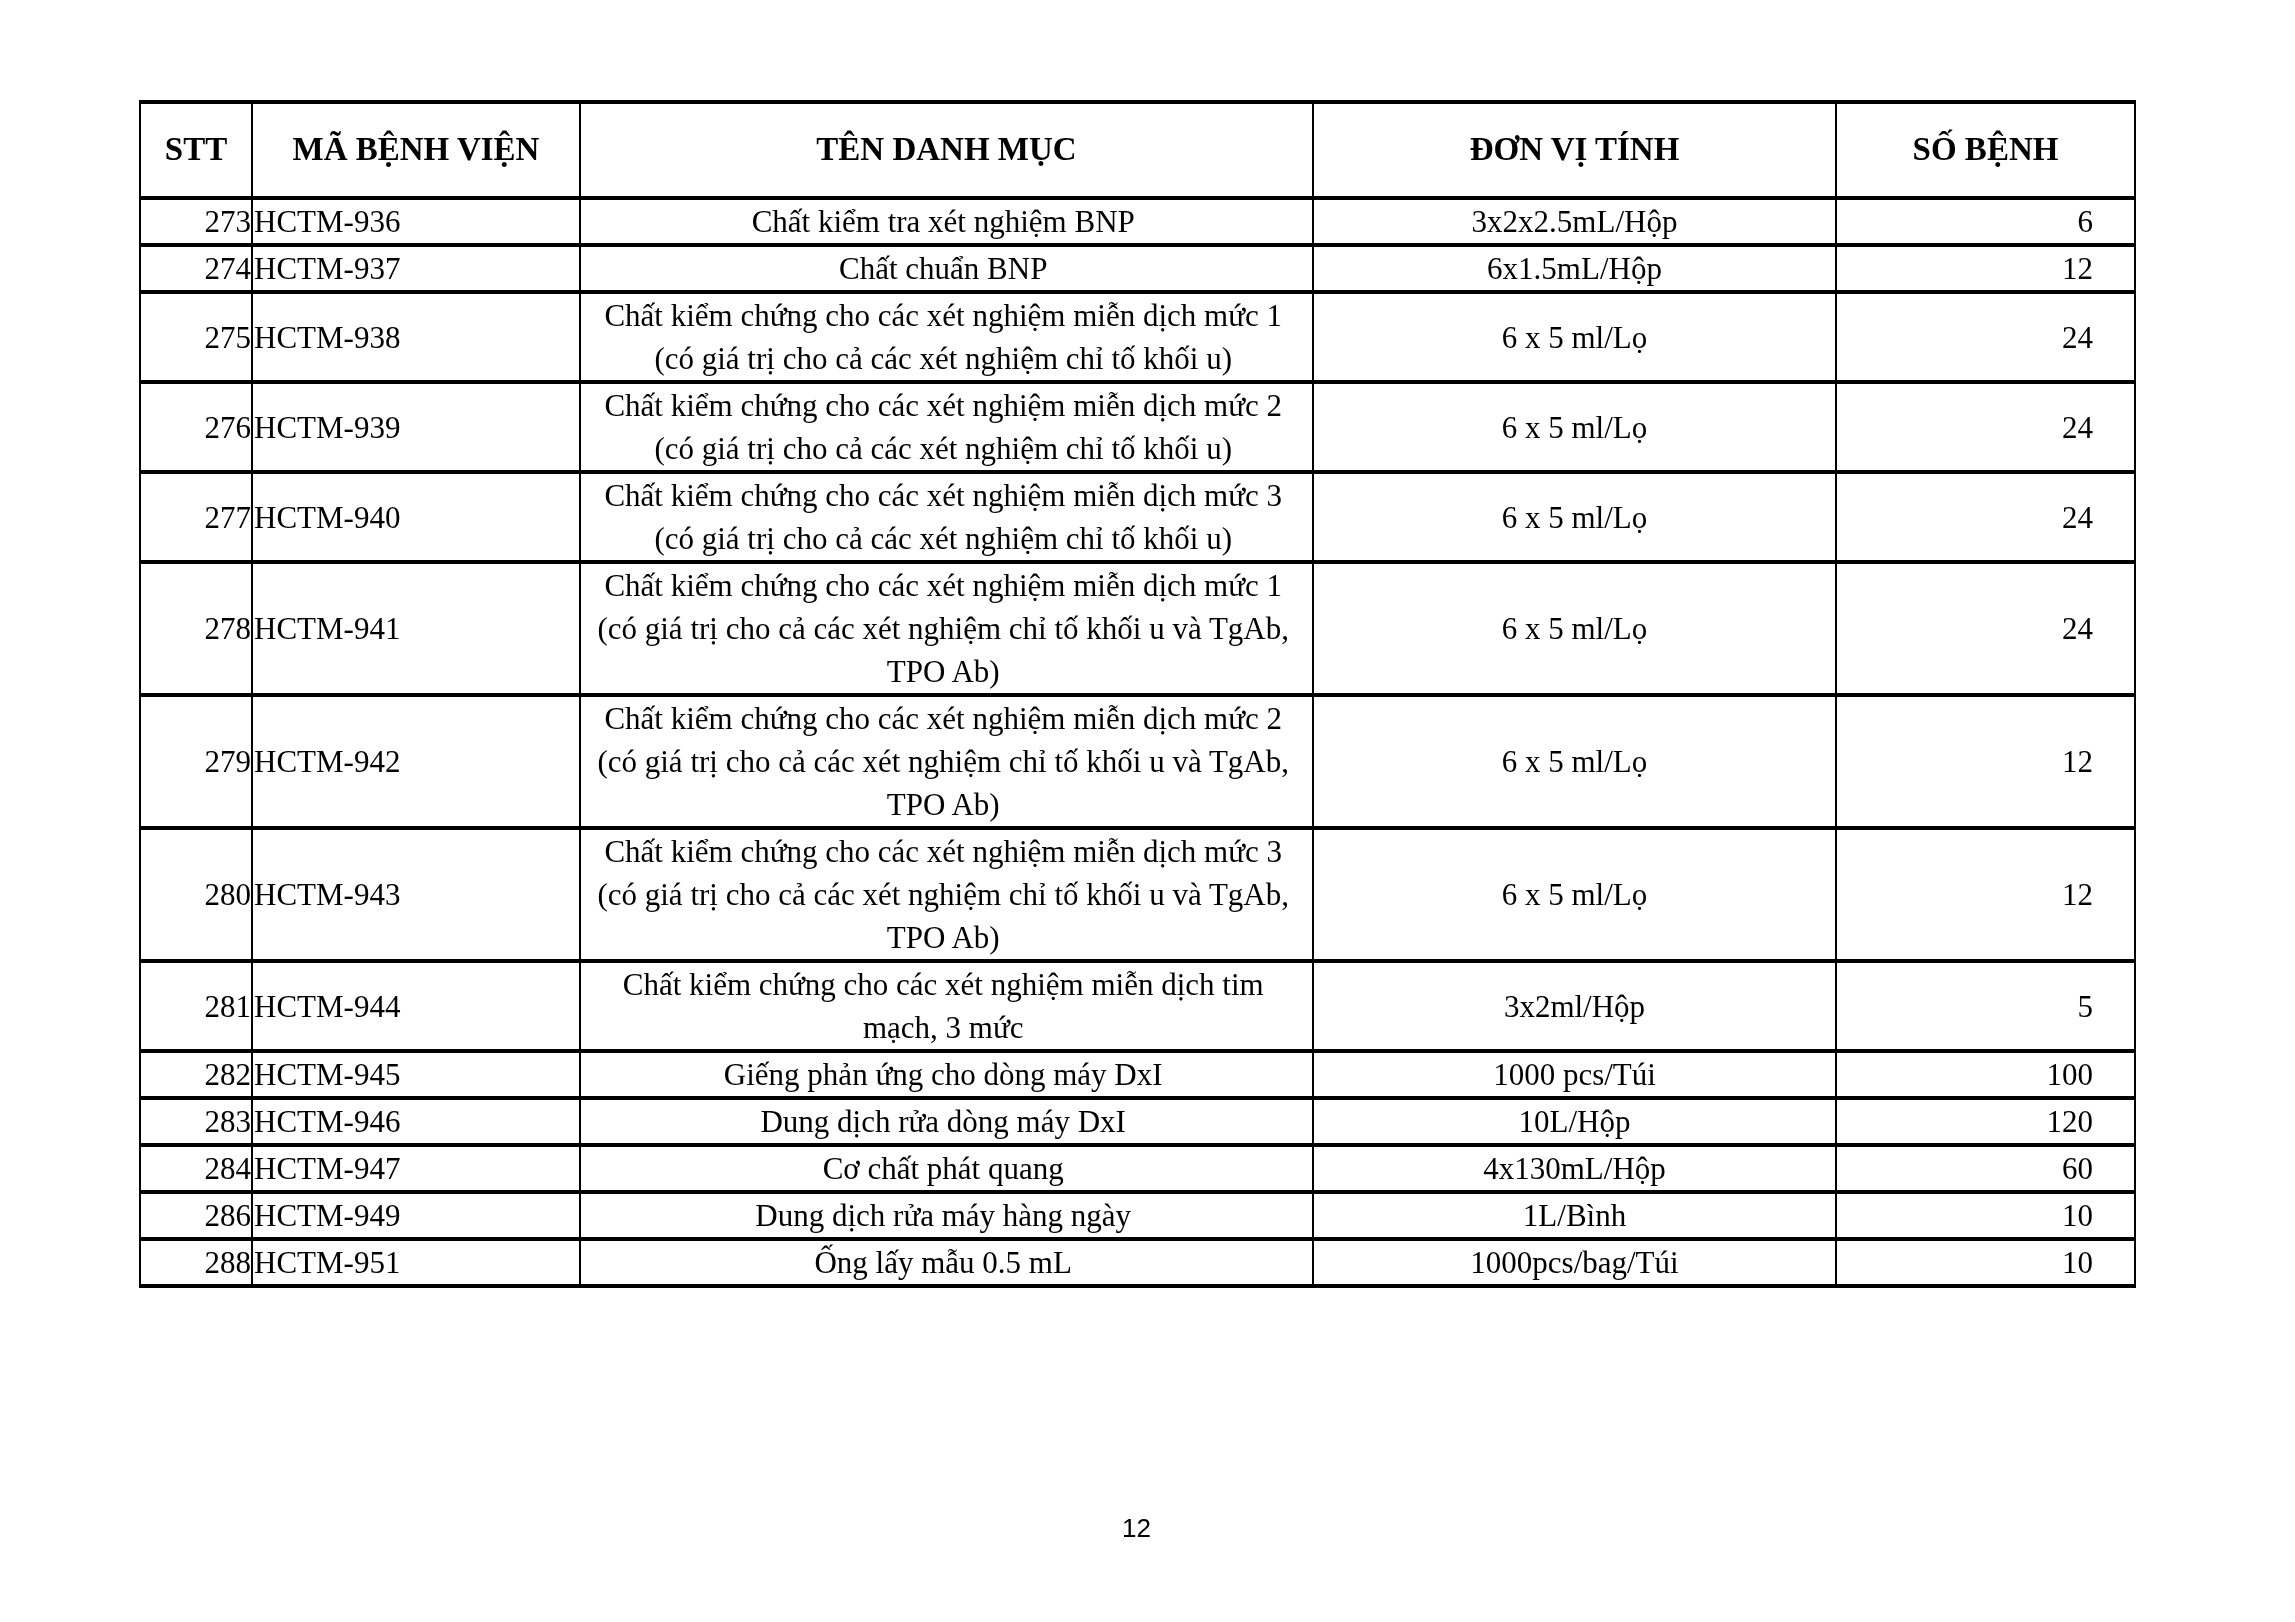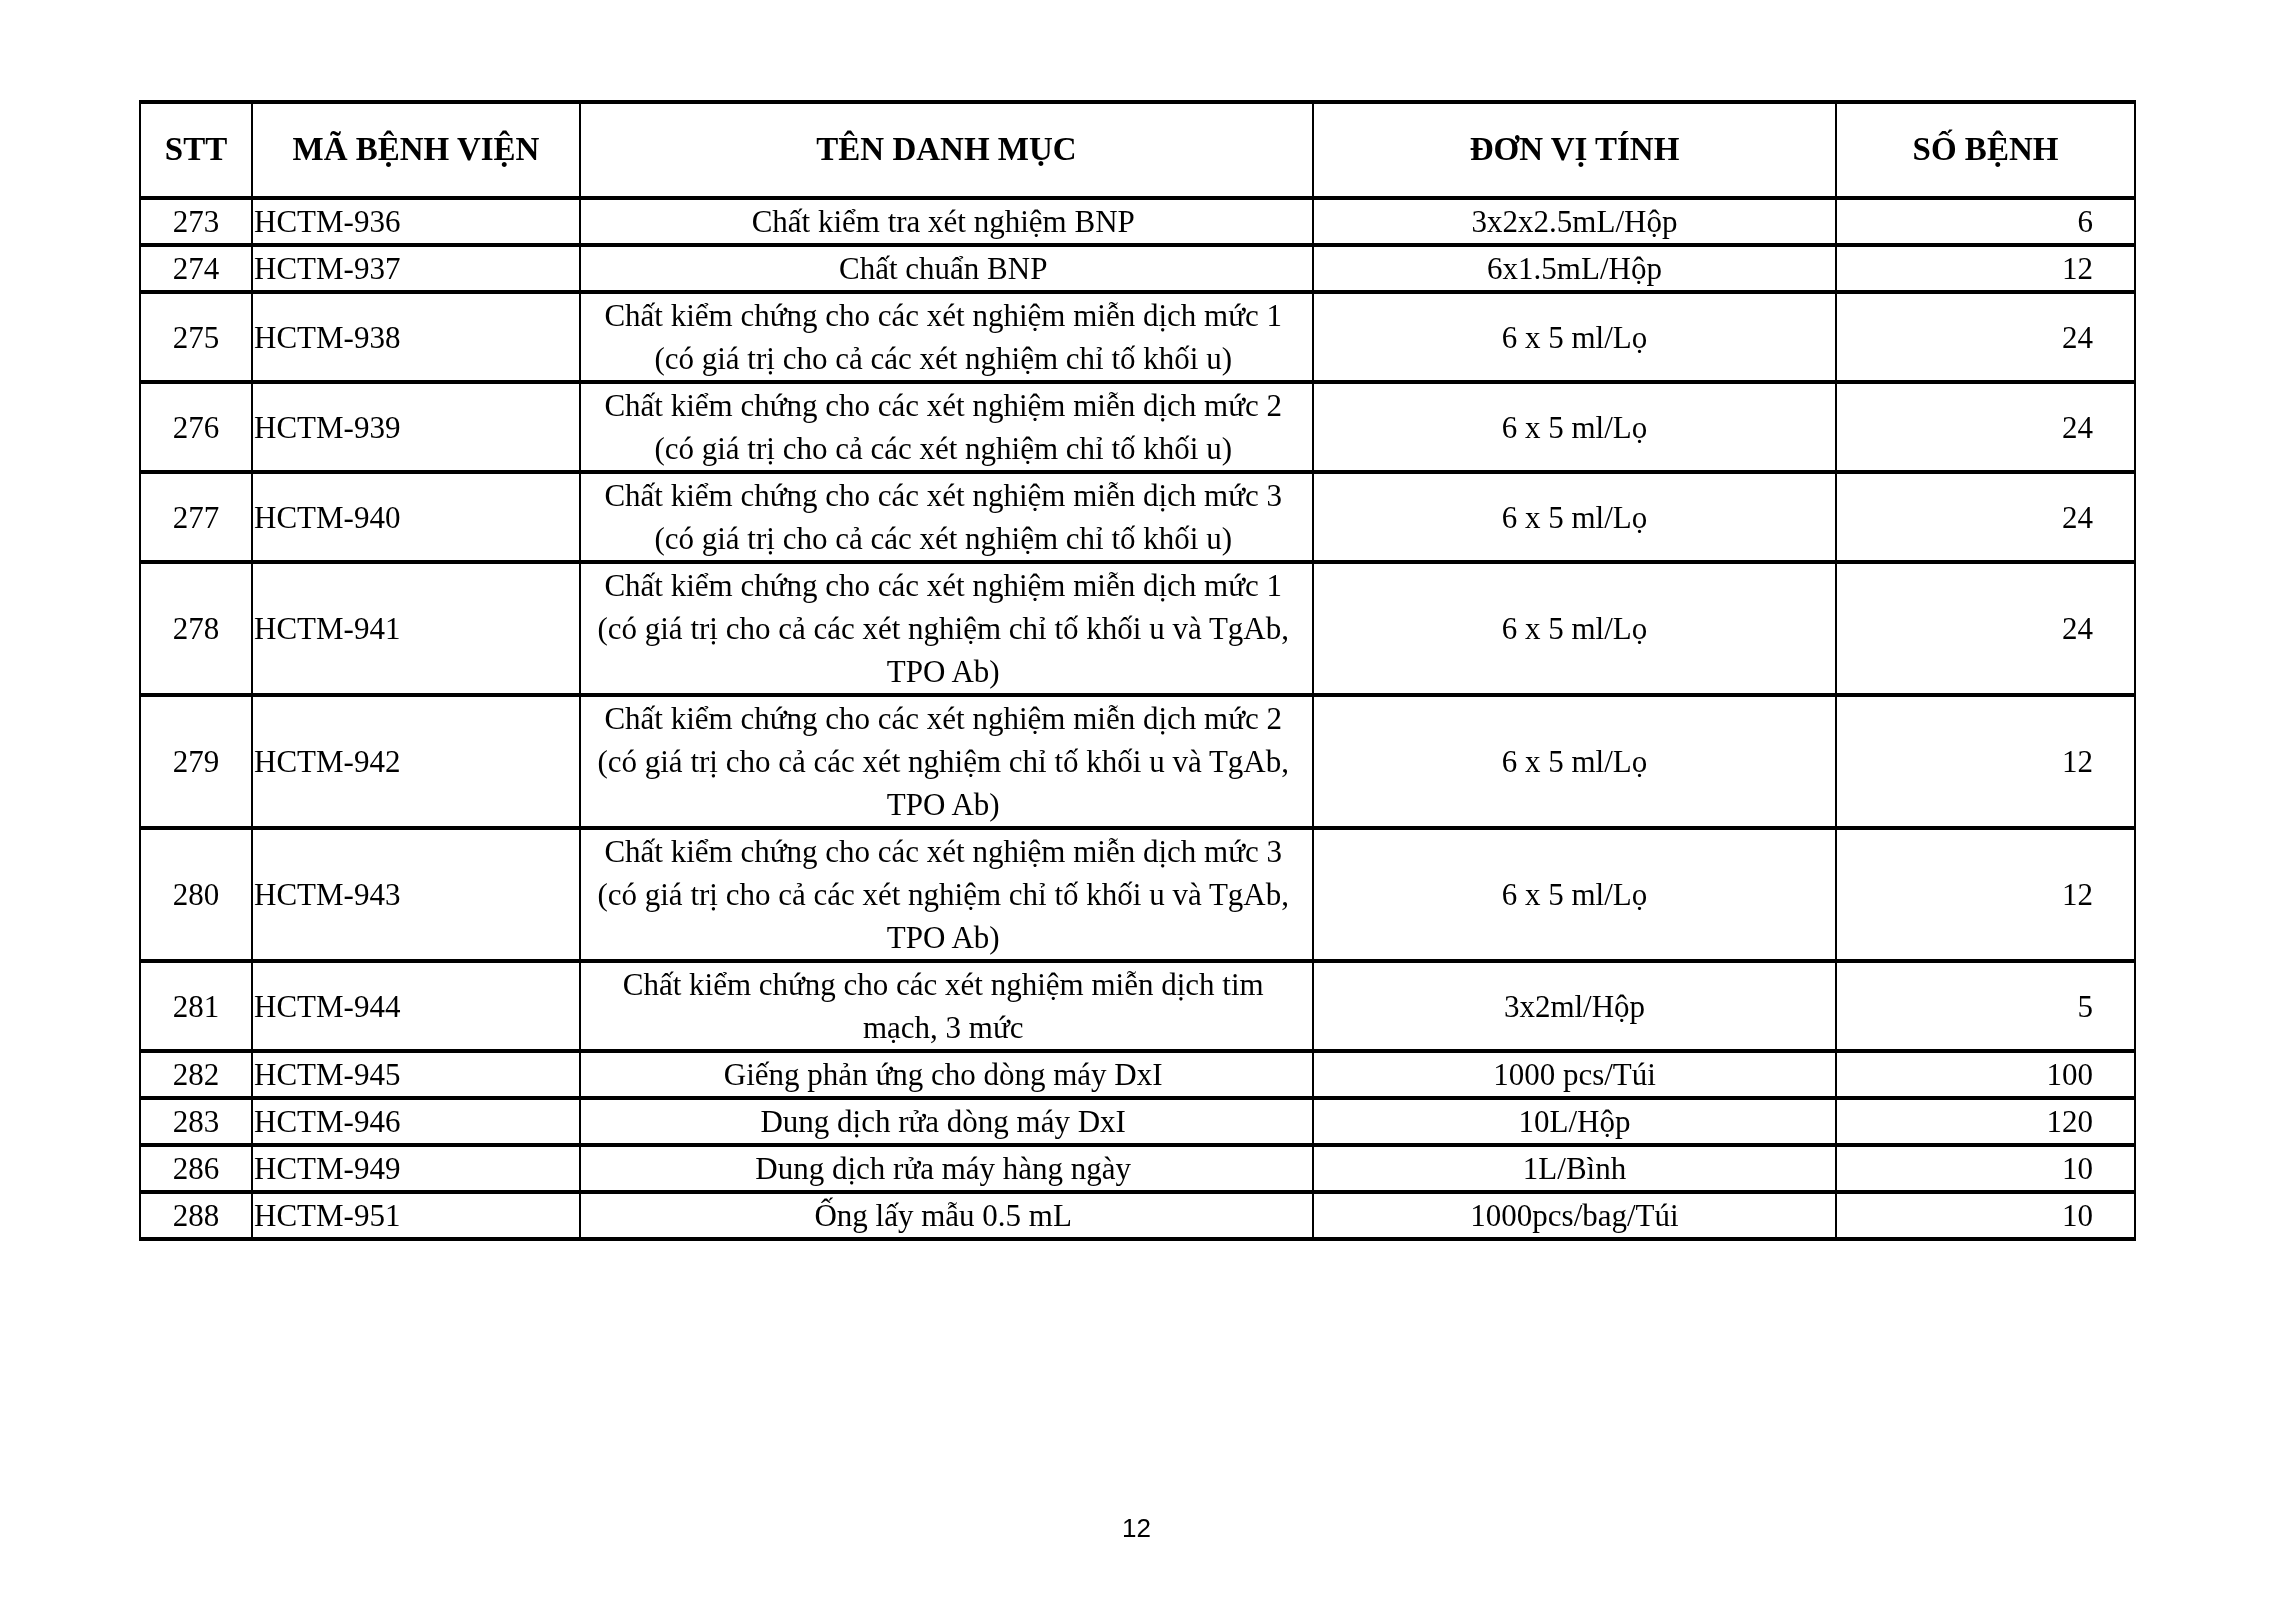--- a/index.html
+++ b/index.html
@@ -40,21 +40,21 @@
     text-align: center;
     vertical-align: middle;
     line-height: 1.2;
   }
   table.inv td {
     font-size: 31px;
     line-height: 43px;
     vertical-align: middle;
     height: 43px;
   }
-  td.c-stt  { text-align: center; }
+  td.c-stt  { text-align: right; }
   td.c-code { text-align: left; padding-left: 1px; }
   td.c-name { text-align: center; padding-left: 5.2px; padding-right: 11.8px; }
   td.c-unit { text-align: center; }
   td.c-qty  { text-align: right; padding-right: 41px; }
   .page-number {
     position: absolute;
     left: 139px;
     top: 1513px;
     width: 1995px;
     text-align: center;
@@ -157,20 +157,27 @@
     <td class="c-qty">100</td>
   </tr>
         <tr>
     <td class="c-stt">283</td>
     <td class="c-code">HCTM-946</td>
     <td class="c-name">Dung dịch rửa dòng máy DxI</td>
     <td class="c-unit">10L/Hộp</td>
     <td class="c-qty">120</td>
   </tr>
         <tr>
+    <td class="c-stt">284</td>
+    <td class="c-code">HCTM-947</td>
+    <td class="c-name">Cơ chất phát quang</td>
+    <td class="c-unit">4x130mL/Hộp</td>
+    <td class="c-qty">60</td>
+  </tr>
+        <tr>
     <td class="c-stt">286</td>
     <td class="c-code">HCTM-949</td>
     <td class="c-name">Dung dịch rửa máy hàng ngày</td>
     <td class="c-unit">1L/Bình</td>
     <td class="c-qty">10</td>
   </tr>
         <tr>
     <td class="c-stt">288</td>
     <td class="c-code">HCTM-951</td>
     <td class="c-name">Ống lấy mẫu 0.5 mL</td>

